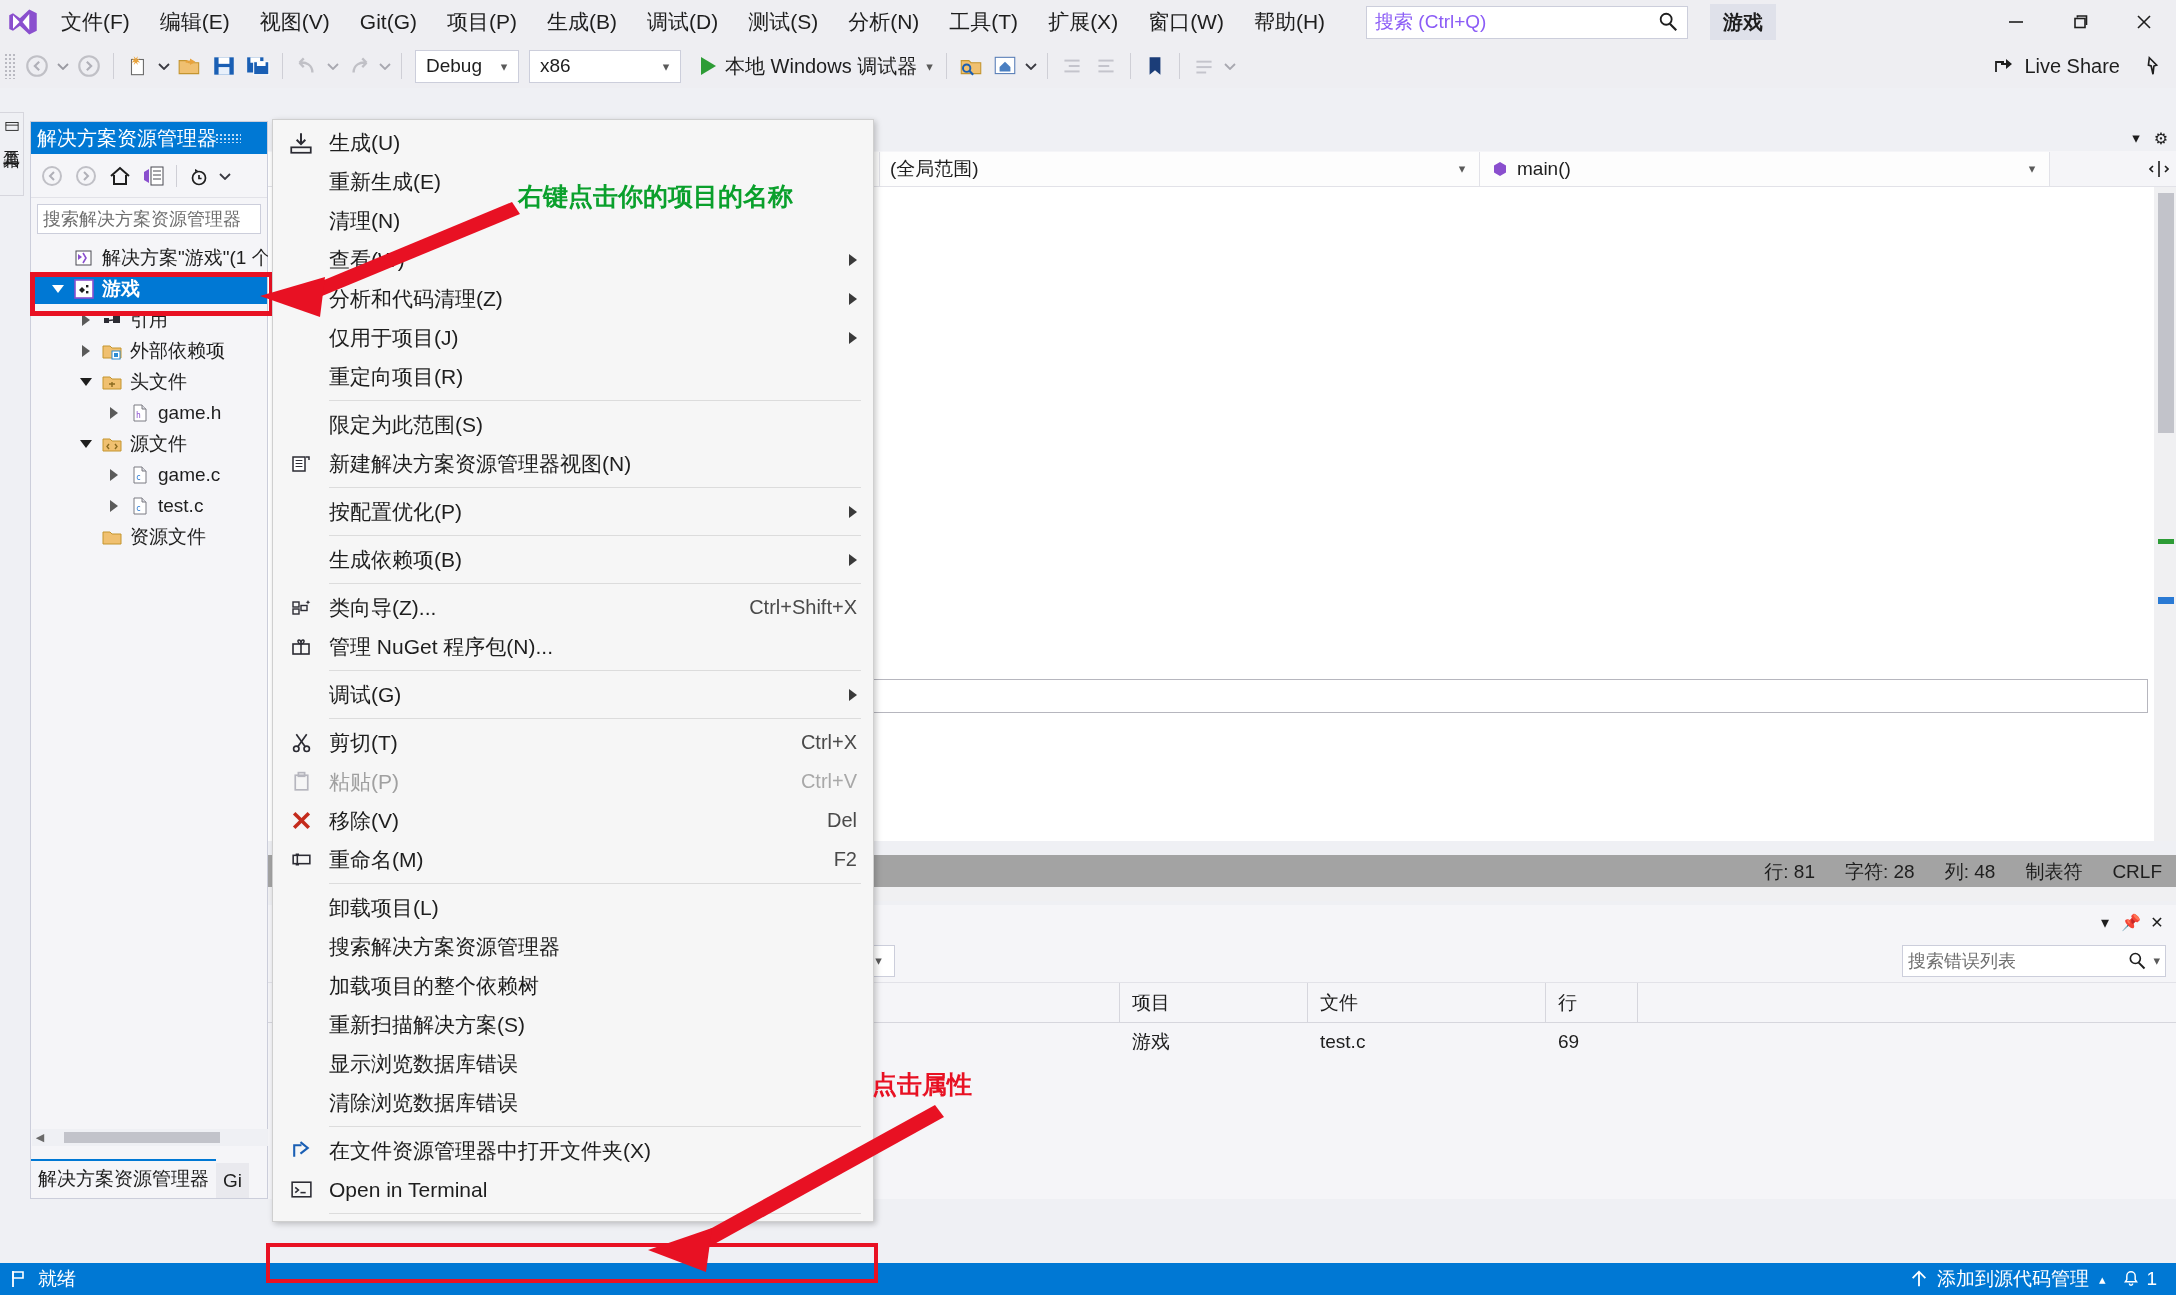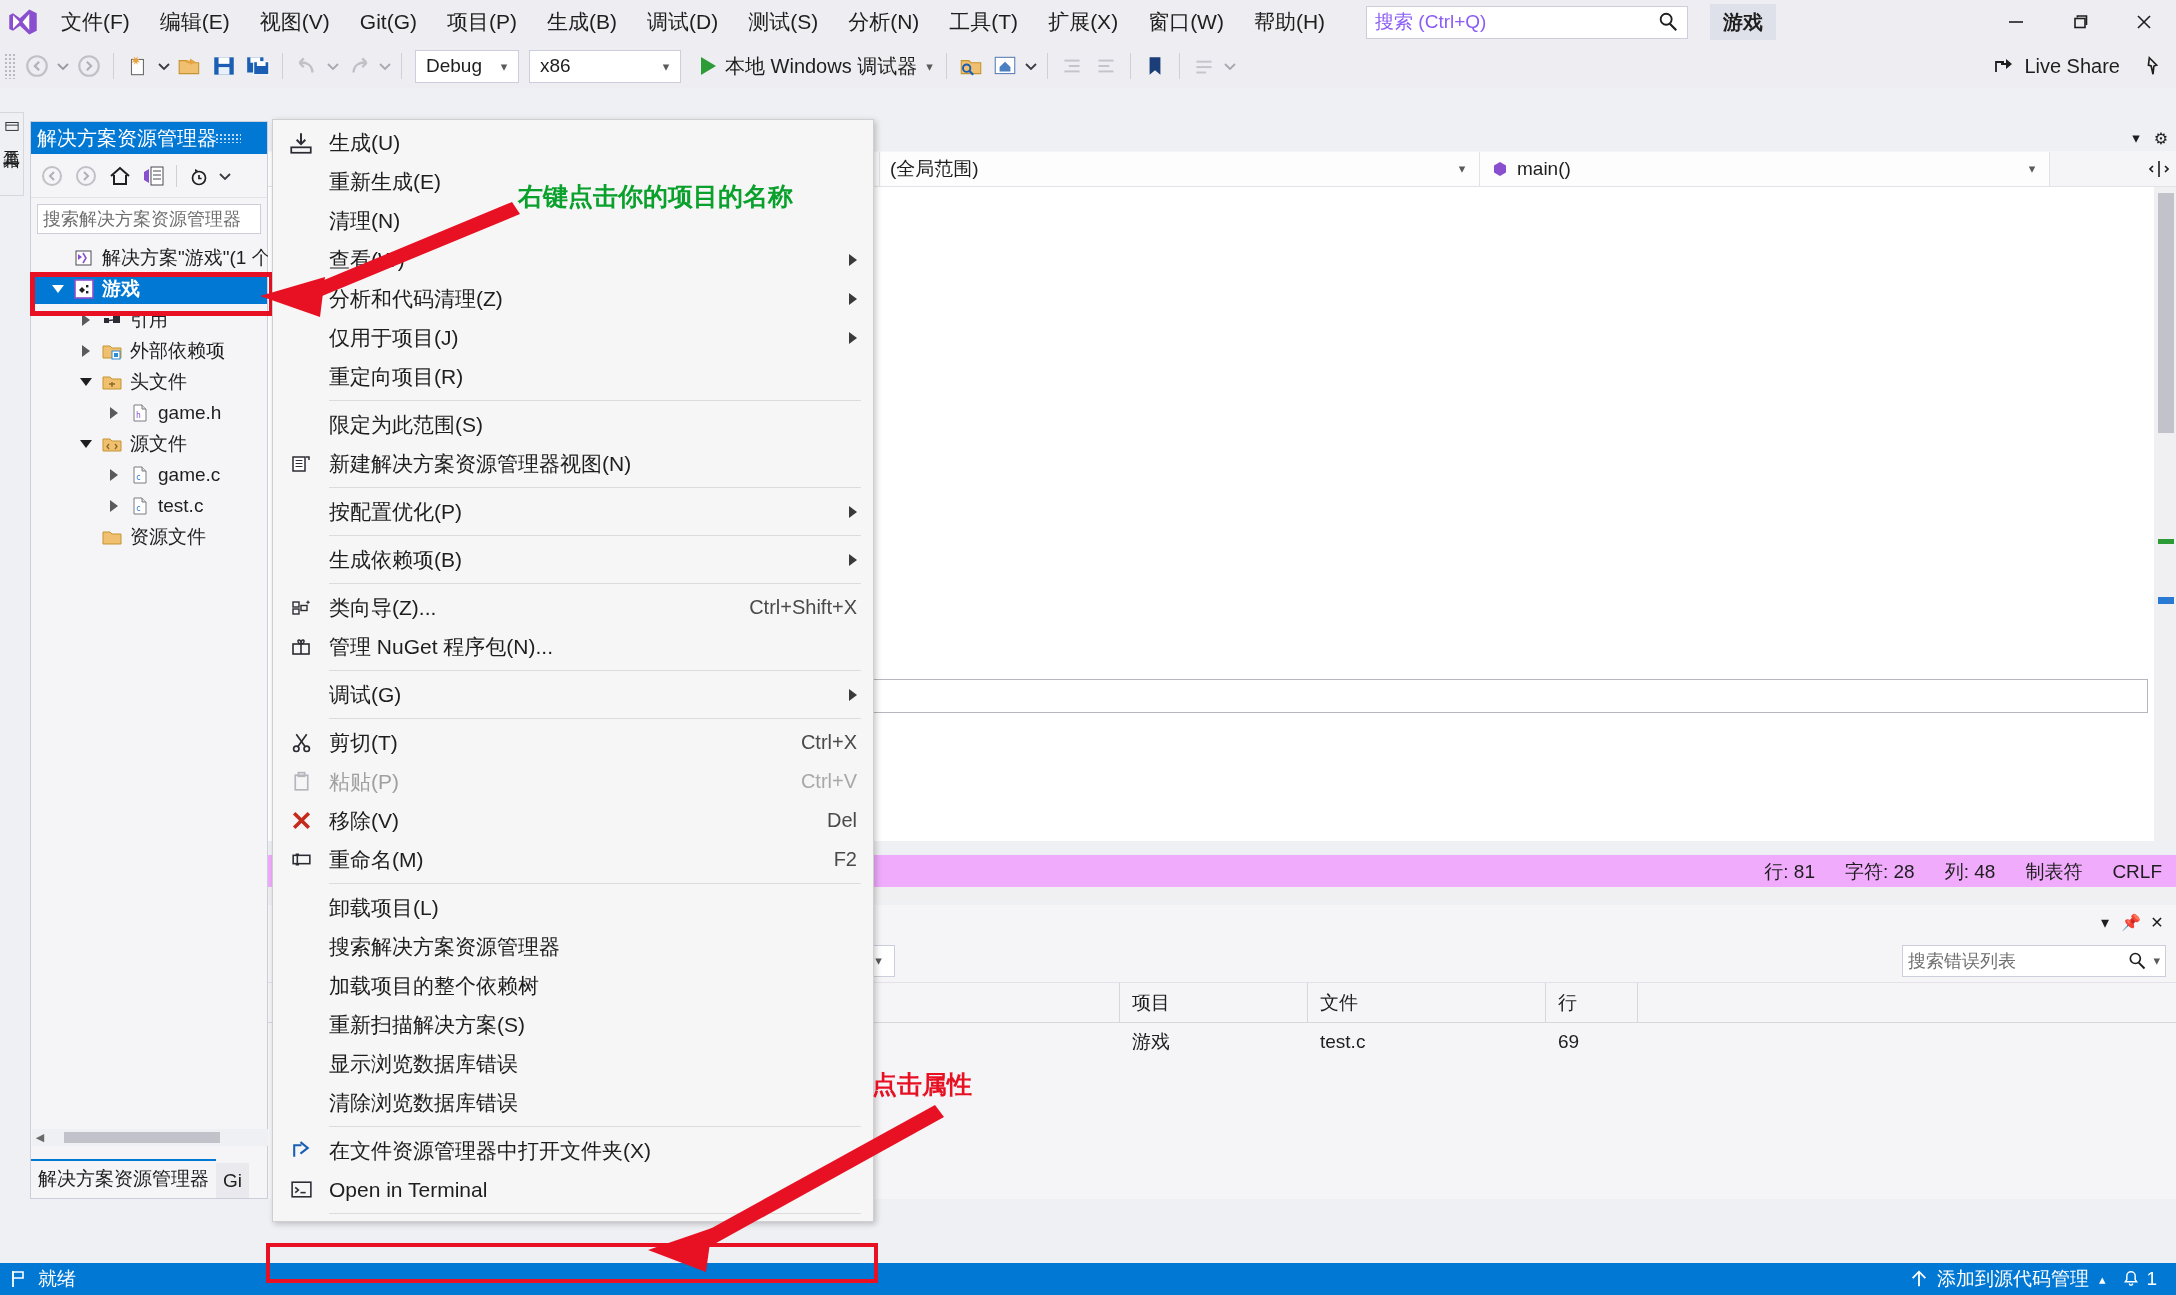--- a/index.html
+++ b/index.html
@@ -146,21 +146,21 @@
   .c-red { color:#a31515; }
   .c-plain { color:#1e1e1e; }
   .code-vscroll {
     position:absolute; right:0; top:66px; width:22px; height:654px; background:#f0f0f2;
   }
   .cvs-thumb { position:absolute; right:2px; width:16px; background:#c2c3ca; }
   .cvs-mark { position:absolute; right:2px; width:16px; height:5px; background:#2d9c36; }
   .ed-status {
     position:absolute; left:0; bottom:12px; width:1908px; height:34px;
     display:flex; align-items:center; justify-content:flex-end;
-    font-size:19px; color:#1e1e1e; background:#f0abfc;
+    font-size:19px; color:#1e1e1e; background:#a3a3a3;
   }
   .ed-status span { margin-left:30px; white-space:nowrap; }
   .ed-hscroll { position:absolute; left:0; bottom:0; width:1908px; height:14px; background:#f0f0f2; }
 
   
   .elp { position:absolute; left:268px; top:905px; width:1908px; height:294px; background:#f5f5f8; }
   .elp-hdr { height:34px; display:flex; align-items:center; justify-content:flex-end; padding-right:6px; }
   .elp-hdr .ic { width:26px; text-align:center; color:#1e1e1e; font-size:16px; }
   .elp-tb { height:44px; display:flex; align-items:center; padding-left:6px; border-bottom:1px solid #e2e2e8; }
   .badge { display:flex; align-items:center; height:34px; padding:0 8px; font-size:19px;

